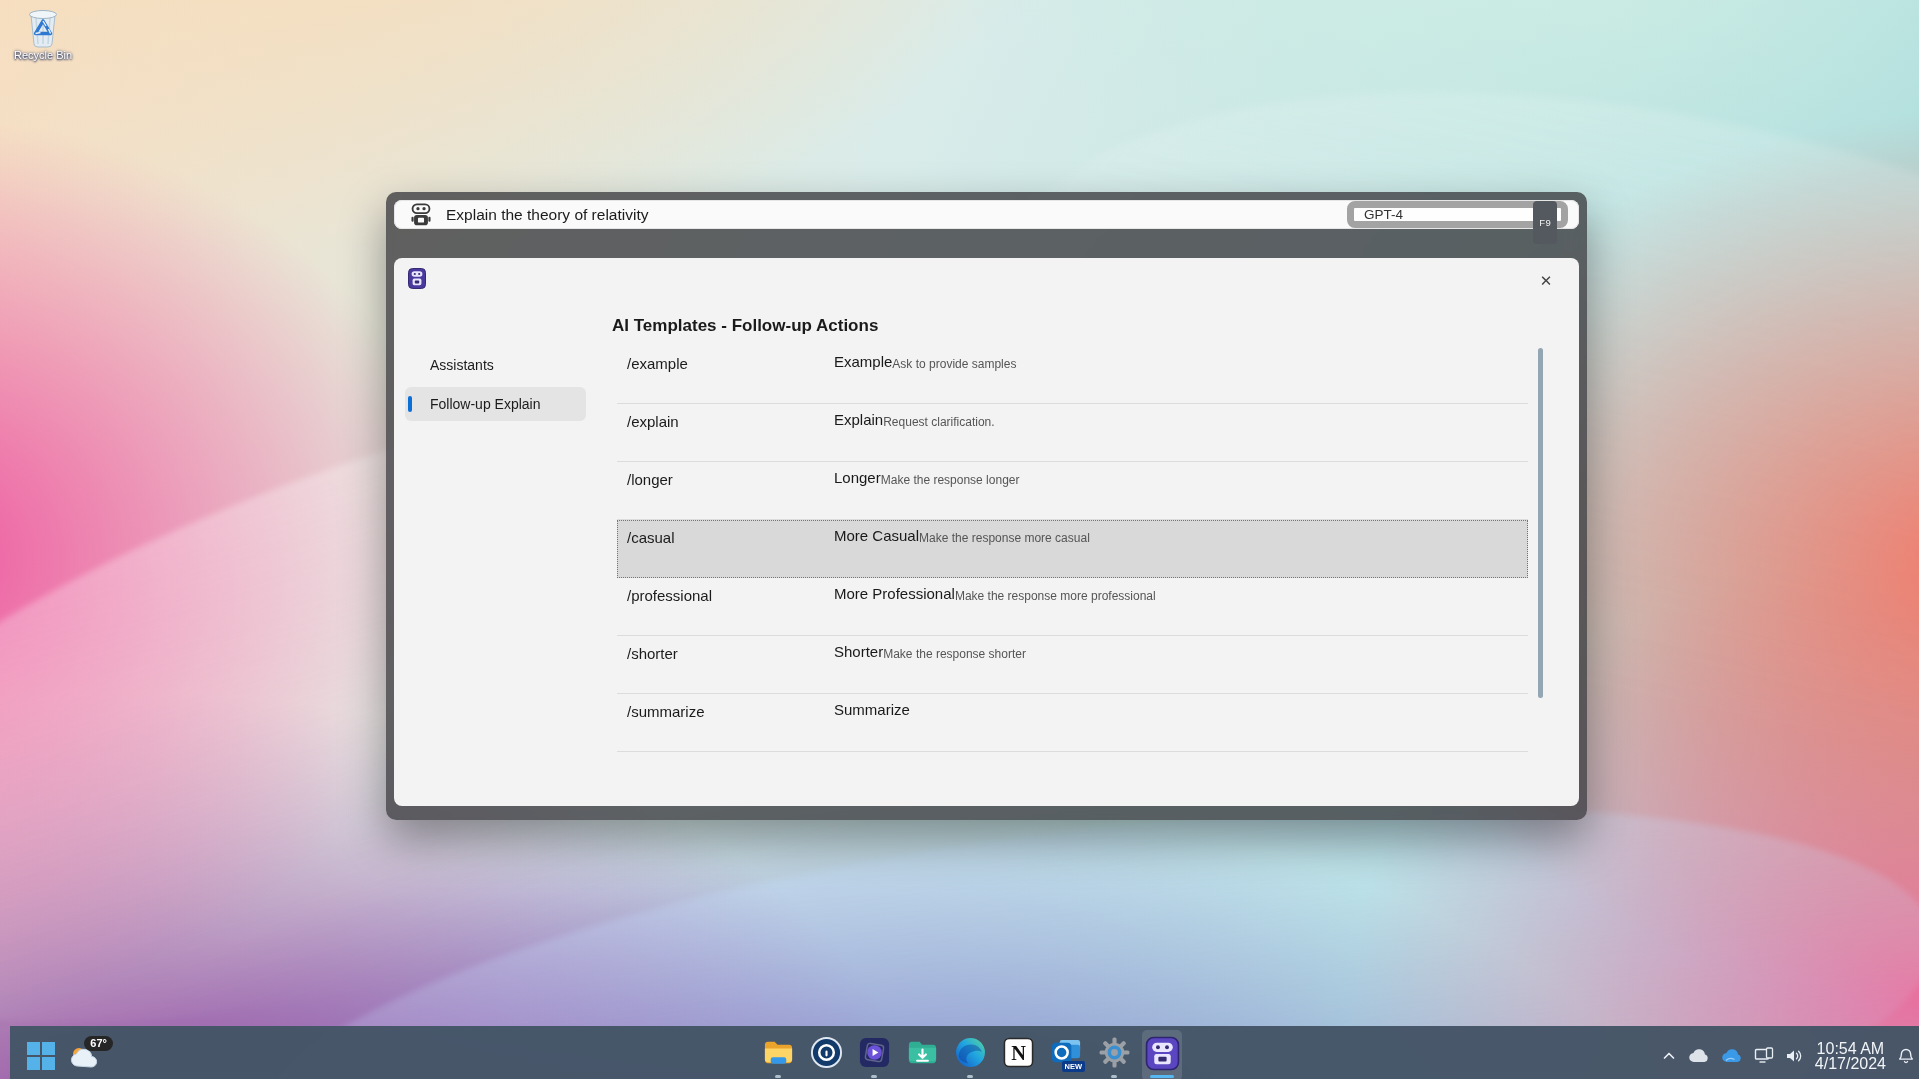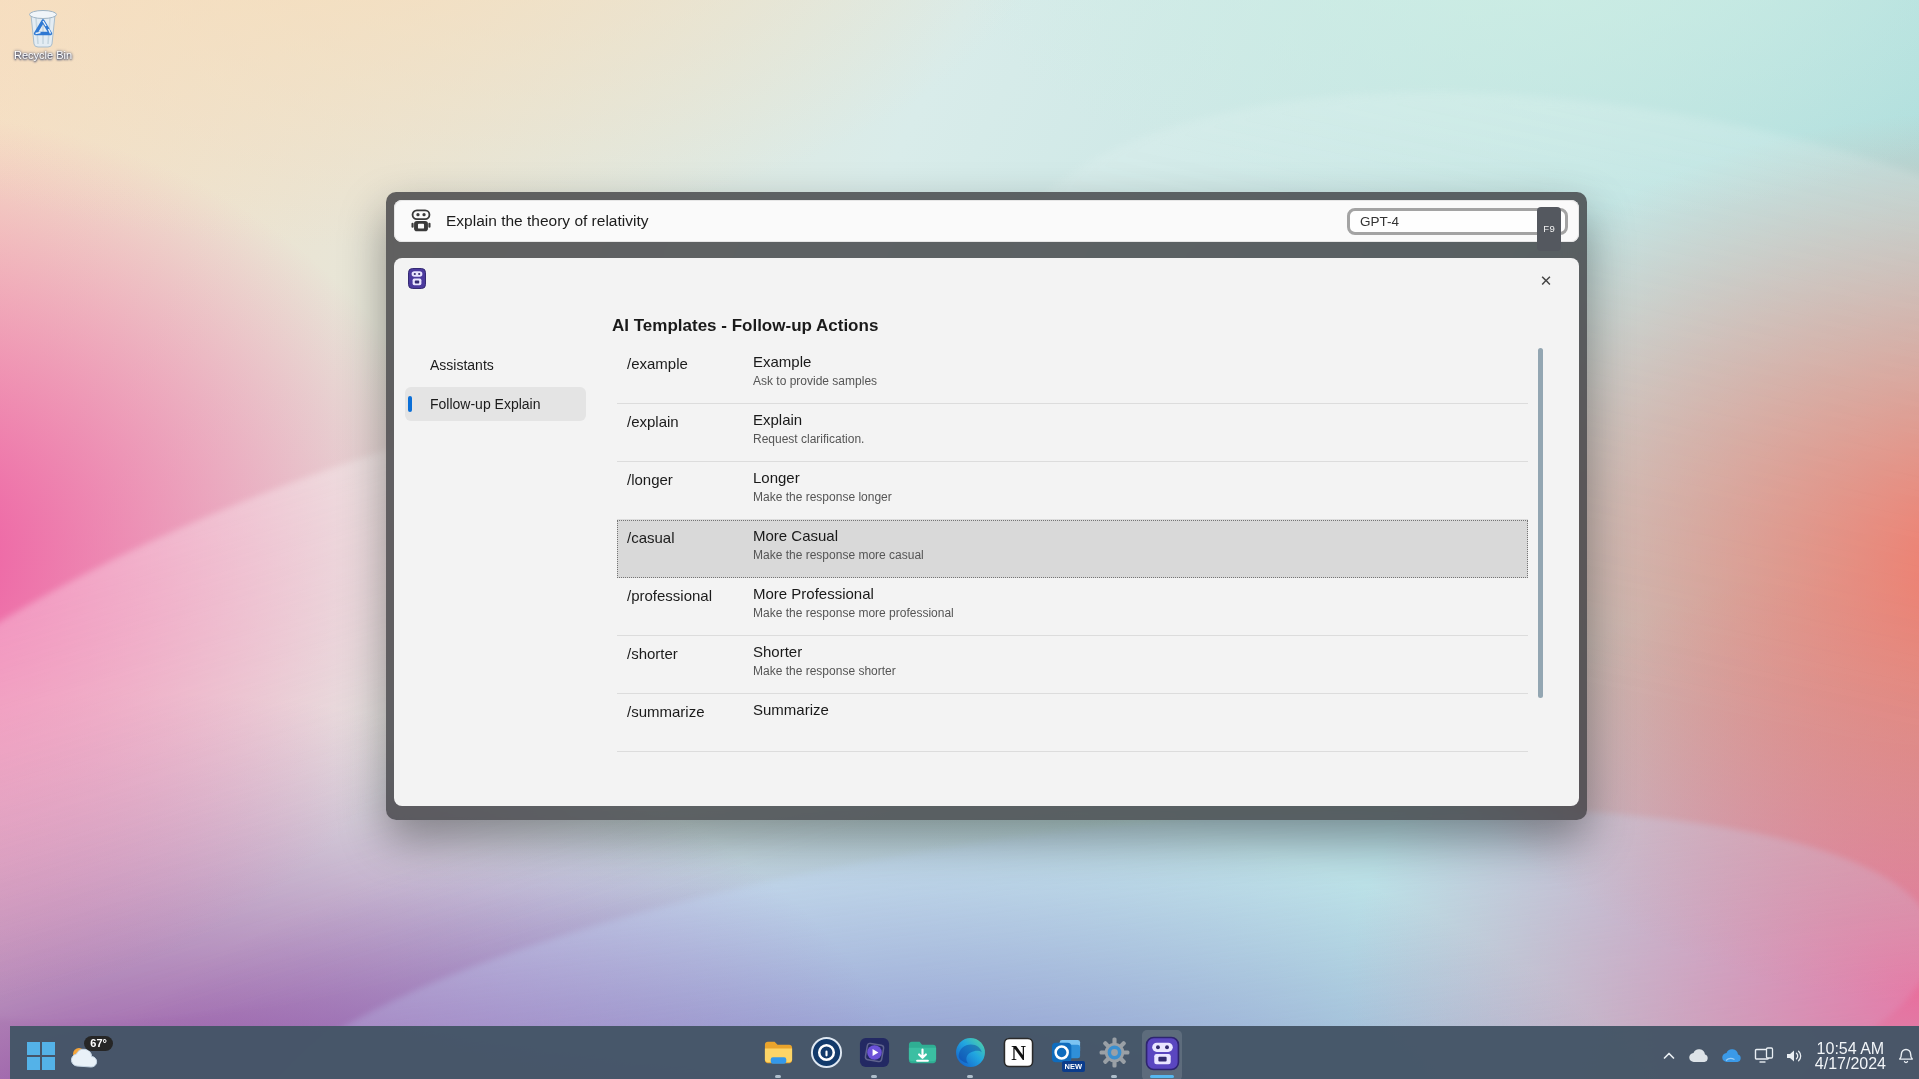--- a/index.html
+++ b/index.html
@@ -36,27 +36,27 @@
   .recycle { position:absolute; left:8px; top:6px; width:70px; text-align:center; }
   .recycle .glyph { display:block; margin:0 auto; }
   .recycle .lbl { display:block; margin-top:1px; font-size:11px; color:#fff;
                   text-shadow:0 1px 2px rgba(10,30,80,.95), 0 0 3px rgba(10,30,80,.8); }
 
   
   .frame { position:absolute; left:386px; top:192px; width:1201px; height:628px;
            background:rgba(58,58,62,0.78); -webkit-backdrop-filter:blur(10px); backdrop-filter:blur(10px);
            border-radius:10px; box-shadow:0 20px 46px rgba(0,0,0,0.38); }
 
-  .searchbar { position:absolute; left:394px; top:200px; width:1185px; height:42px;
+  .searchbar { position:absolute; left:394px; top:200px; width:1185px; height:29px;
                background:#fafafa; border-radius:8px; display:flex; align-items:center;
                box-shadow:inset 0 0 0 1px #e6e6e6; }
   .searchbar .bot { margin-left:14px; width:26px; height:26px; flex:0 0 auto; }
   .searchbar .query { margin-left:12px; font-size:15.5px; color:#1c1c1c; }
   .model-box { margin-left:auto; margin-right:11px; width:221px; height:27px;
-               border:3px solid #a3a3a3; border-radius:8px; background:#fefefe;
+               border:7px solid #a3a3a3; border-radius:8px; background:#fefefe;
                display:flex; align-items:center; padding:0 4px 0 10px; }
   .model-box .mname { font-size:13.5px; color:#333; }
   .model-box .fkey { margin-left:auto; background:#54585f; color:#f2f2f2; font-size:9.5px;
                      border-radius:4px; padding:17px 6px; line-height:1; letter-spacing:.3px;margin-top:16px; }
 
   
   .panel { position:absolute; left:394px; top:258px; width:1185px; height:548px;
            background:#f3f3f3; border-radius:8px; overflow:hidden; }
   .panel .appico { position:absolute; left:14px; top:10px; }
   .panel .close { position:absolute; right:22px; top:12px; width:22px; height:22px;
@@ -65,23 +65,23 @@
   .panel .title { position:absolute; left:218px; top:58px; font-size:17px; font-weight:700; color:#1a1a1a; }
 
   .sidebar { position:absolute; left:11px; top:90px; width:181px; display:flex; flex-direction:column; gap:5px; }
   .sb-item { position:relative; height:34px; border-radius:6px; display:flex; align-items:center;
              padding-left:25px; font-size:14px; color:#1b1b1b; }
   .sb-item.selected { background:#e4e4e4; }
   .sb-item.selected::before { content:""; position:absolute; left:3px; top:9px; width:4px; height:16px;
                               border-radius:3px; background:#0b6fd7; }
 
   .list { position:absolute; left:223px; top:88px; width:911px; height:426px; overflow:hidden; }
-  .row { height:58px; display:flex; padding:7px 0 0 10px; border-bottom:1px solid #dcdcdc; position:relative; }
+  .row { height:58px; display:flex; padding:7px 0 0 10px; border-bottom:1px solid #dcdcdc; position:relative;gap:38px; }
   .row .cmd { width:126px; font-size:15px; color:#1b1b1b; padding-top:2px; flex:0 0 auto; }
-  .row .info { display:flex; flex-direction:column; }
+  .row .info { display:flex; flex-direction:row;margin-left:43px; }
   .row .nm { font-size:15px; color:#191919; }
   .row .ds { font-size:12px; color:#555; margin-top:4px; }
   .row.selected { background:#d9d9d9; outline:1px dotted #757575; outline-offset:-1px; border-bottom-color:transparent; }
 
   .vscroll { position:absolute; left:1144px; top:90px; width:5px; height:350px; border-radius:3px; background:#93a6b2; }
 
   
   .taskbar { position:absolute; left:10px; bottom:0; width:1919px; height:53px; background:rgba(68,85,102,0.97); }
   .start { position:absolute; left:16px; top:15px; width:30px; height:30px; }
   .weather { position:absolute; left:57px; top:16px; width:40px; height:30px; }

